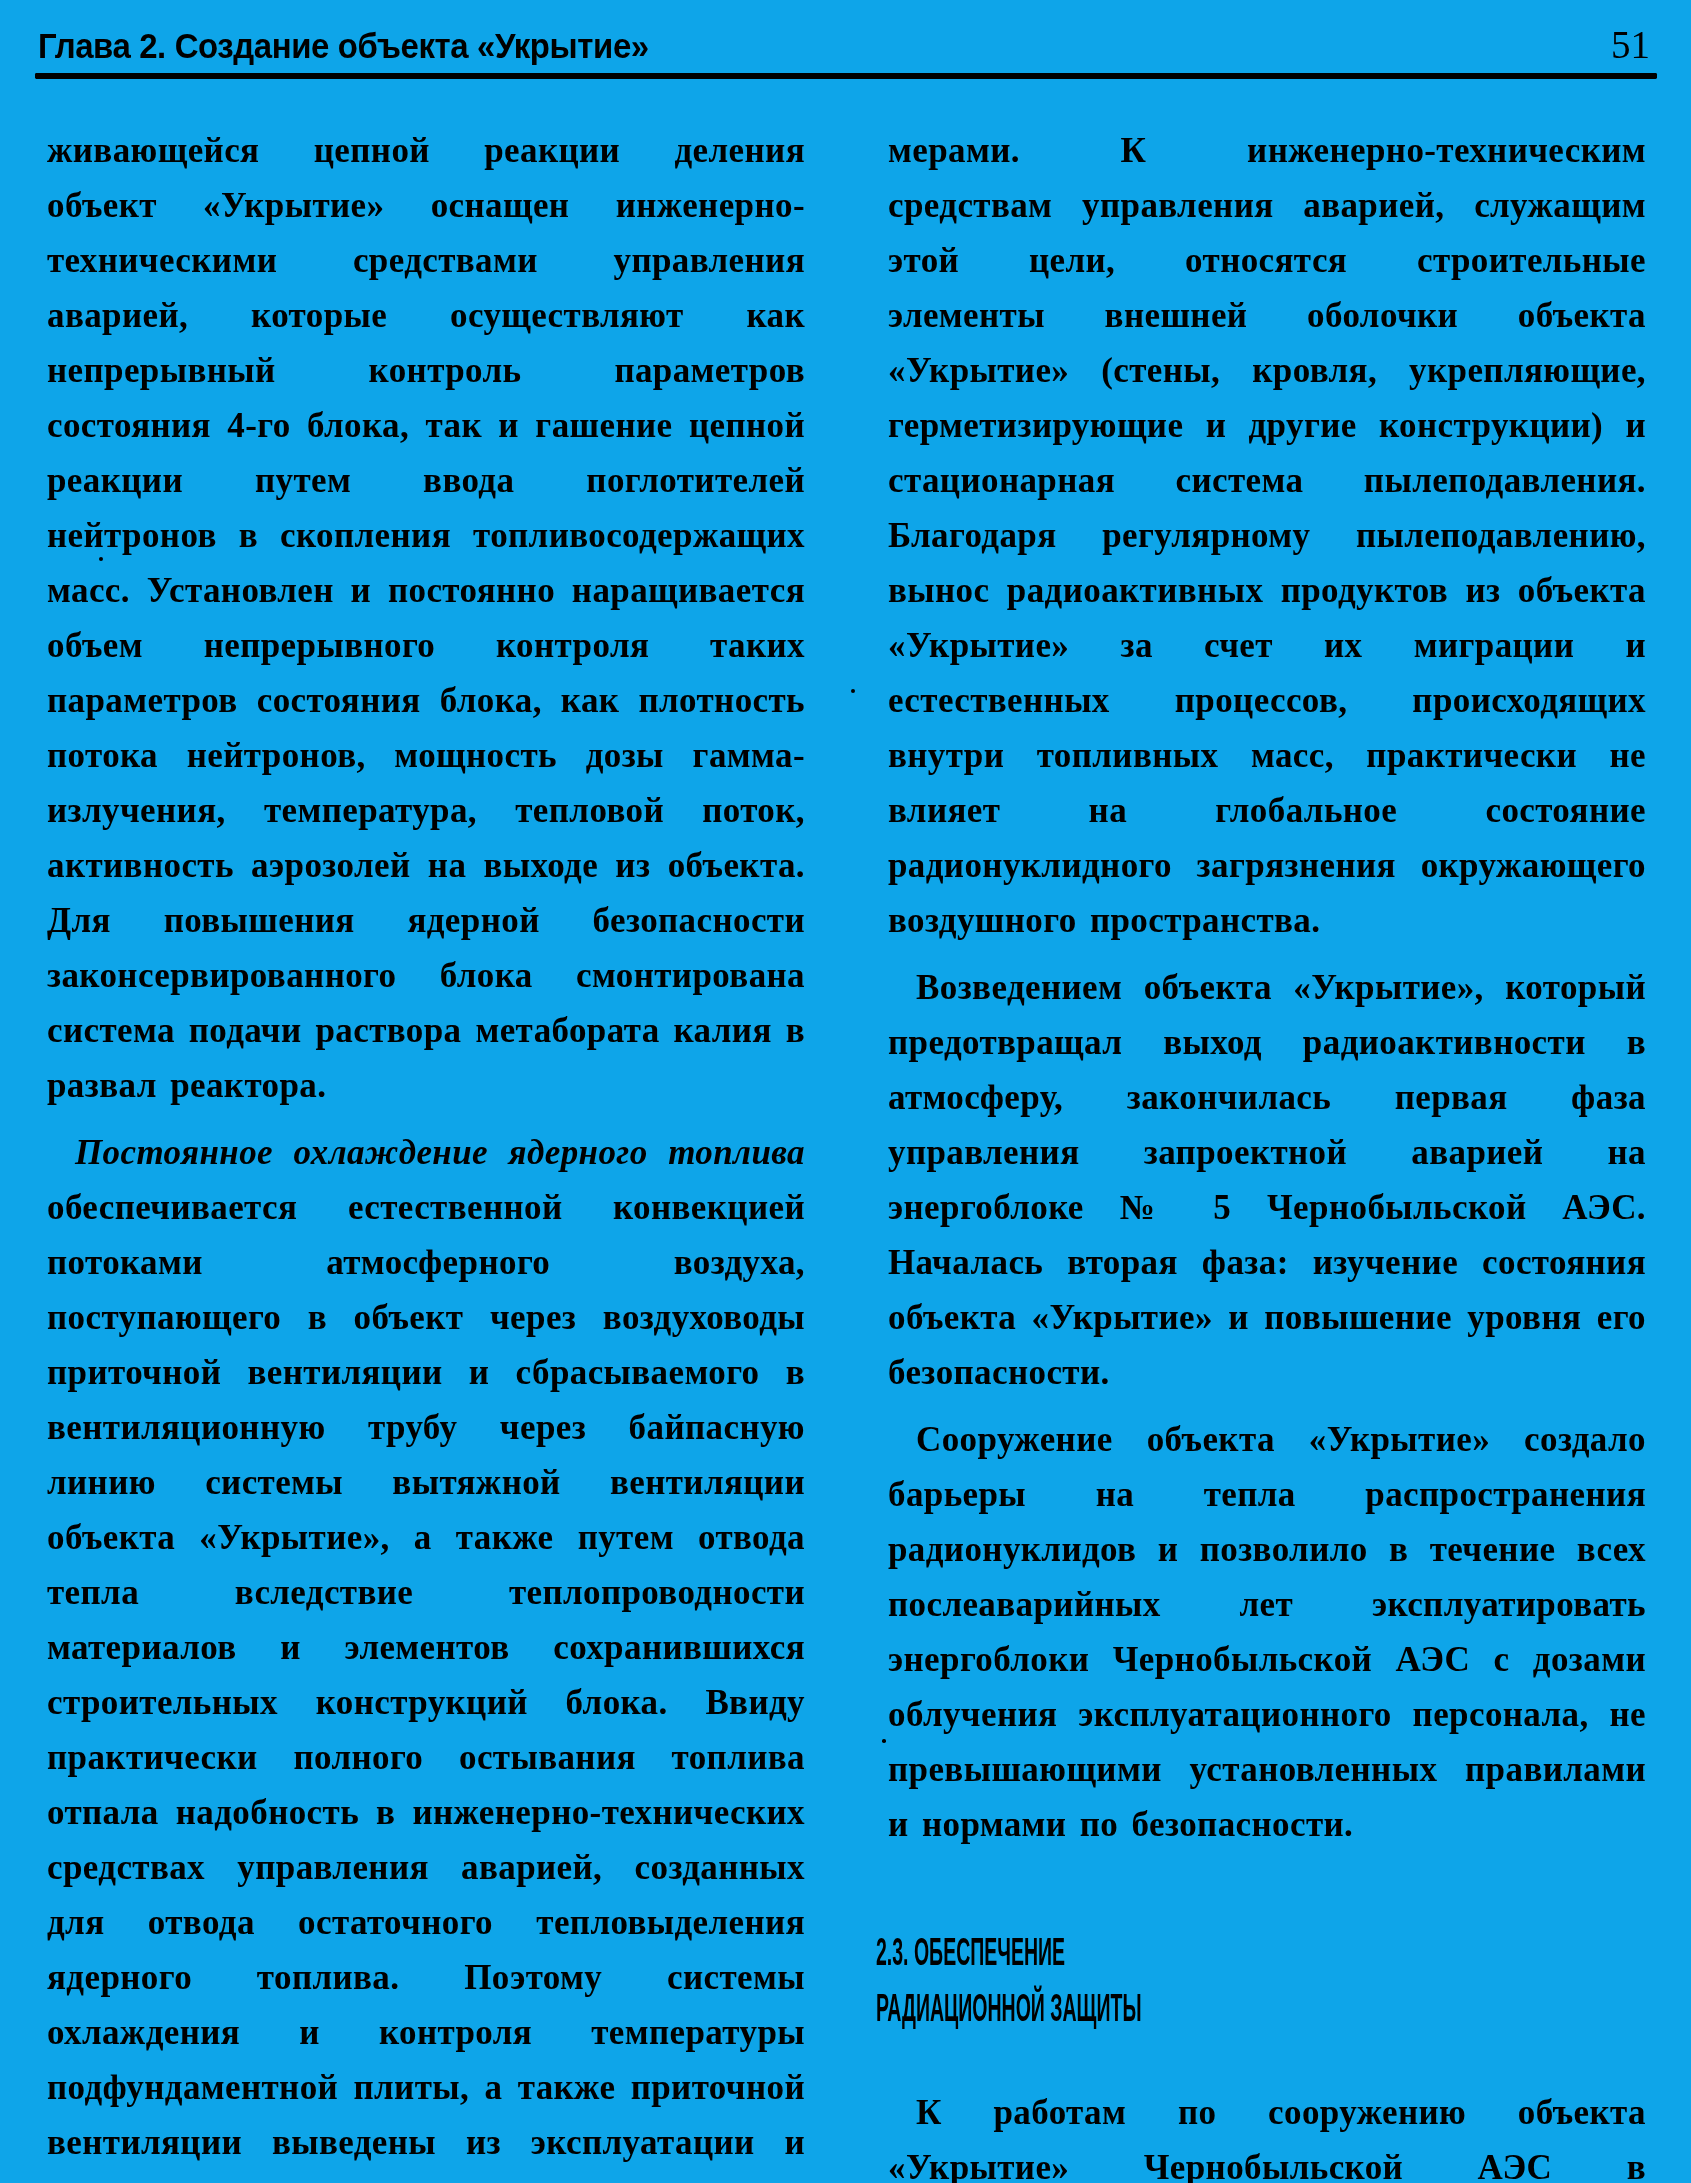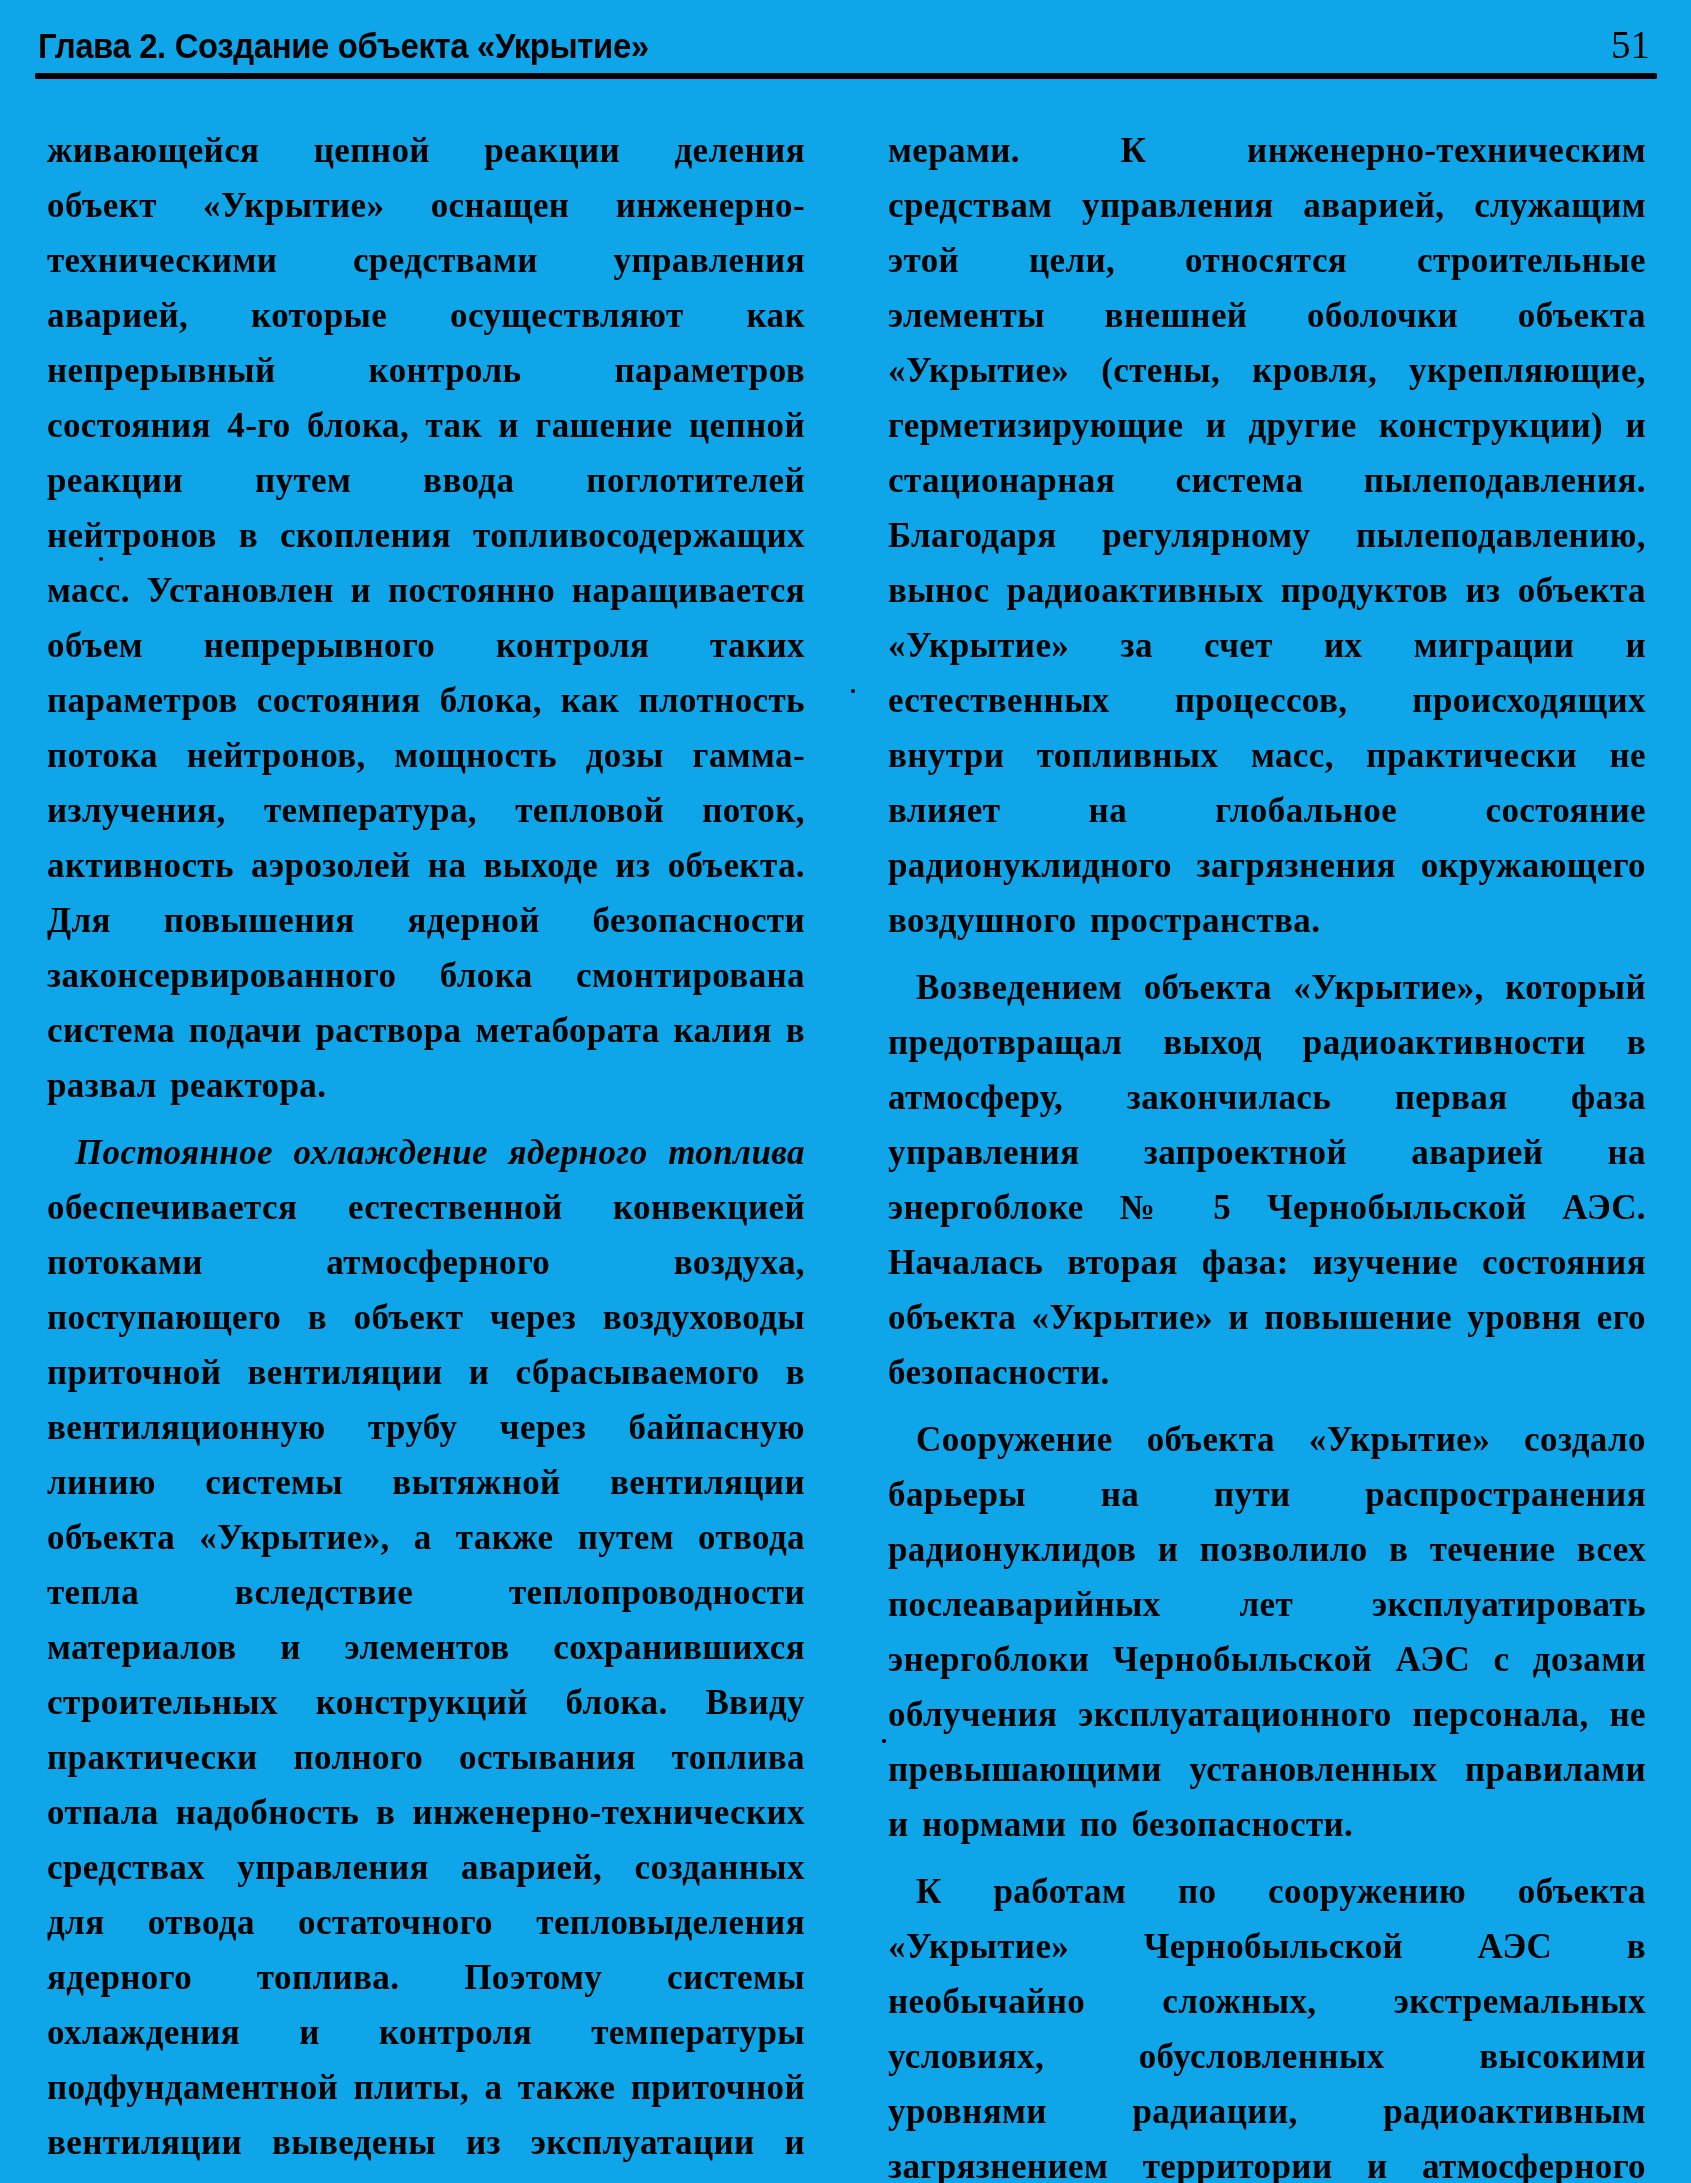--- a/index.html
+++ b/index.html
@@ -98,21 +98,23 @@
 
   <div class="columns">
     <div class="col left">
         <p class=""><span>живающейся цепной реакции деления объект «Укрытие» оснащен инженерно-техническими средствами управления аварией, которые осуществляют как непрерывный контроль параметров состояния 4-го блока, так и гашение цепной реакции путем ввода поглотителей нейтронов в скопления топливосодержащих масс. Установлен и постоянно наращивается объем непрерывного контроля таких параметров состояния блока, как плотность потока нейтронов, мощность дозы гамма-излучения, температура, тепловой поток, активность аэрозолей на выходе из объекта. Для повышения ядерной безопасности законсервированного блока смонтирована система подачи раствора метабората калия в развал реактора.</span></p>
         <p class="indent"><em class="lead">Постоянное охлаждение ядерного топлива</em> <span>обеспечивается естественной конвекцией потоками атмосферного воздуха, поступающего в объект через воздуховоды приточной вентиляции и сбрасываемого в вентиляционную трубу через байпасную линию системы вытяжной вентиляции объекта «Укрытие», а также путем отвода тепла вследствие теплопроводности материалов и элементов сохранившихся строительных конструкций блока. Ввиду практически полного остывания топлива отпала надобность в инженерно-технических средствах управления аварией, созданных для отвода остаточного тепловыделения ядерного топлива. Поэтому системы охлаждения и контроля температуры подфундаментной плиты, а также приточной вентиляции выведены из эксплуатации и находятся в режиме консервации.</span></p>
         <p class="indent fill"><em class="lead">Удержание (локализация) радиоактивных продуктов</em> </p>
       </div>
     <div class="col right">
         <p class=""><span>мерами. К инженерно-техническим средствам управления аварией, служащим этой цели, относятся строительные элементы внешней оболочки объекта «Укрытие» (стены, кровля, укрепляющие, герметизирующие и другие конструкции) и стационарная система пылеподавления. Благодаря регулярному пылеподавлению, вынос радиоактивных продуктов из объекта «Укрытие» за счет их миграции и естественных процессов, происходящих внутри топливных масс, практически не влияет на глобальное состояние радионуклидного загрязнения окружающего воздушного пространства.</span></p>
         <p class="indent"><span>Возведением объекта «Укрытие», который предотвращал выход радиоактивности в атмосферу, закончилась первая фаза управления запроектной аварией на энергоблоке № 5 Чернобыльской АЭС. Началась вторая фаза: изучение состояния объекта «Укрытие» и повышение уровня его безопасности.</span></p>
-        <p class="indent"><span>Сооружение объекта «Укрытие» создало барьеры на пути распространения радионуклидов и позволило в течение всех послеаварийных лет эксплуатировать энергоблоки Чернобыльской АЭС с дозами облучения эксплуатационного персонала, не превышающими установленных правилами и нормами по безопасности.</span></p>
+        <p class="indent"><span>Сооружение объекта «Укрытие» создало барьеры на тепла распространения радионуклидов и позволило в течение всех послеаварийных лет эксплуатировать энергоблоки Чернобыльской АЭС с дозами облучения эксплуатационного персонала, не превышающими установленных правилами и нормами по безопасности.</span></p>
+        <h2 class="section-heading"><span class="cond">2.3. ОБЕСПЕЧЕНИЕ
+РАДИАЦИОННОЙ ЗАЩИТЫ</span></h2>
         <p class="indent fill"><span>К работам по сооружению объекта «Укрытие» Чернобыльской АЭС в необычайно сложных, экстремальных условиях, обусловленных высокими уровнями радиации, радиоактивным загрязнением территории и атмосферного воздуха, был при-</span></p>
       </div>
   </div>
 
   <div class="speck" id="speck-1"></div>
   <div class="speck" id="speck-2"></div>
   <div class="speck" id="speck-3"></div>
 
 </div>
 

